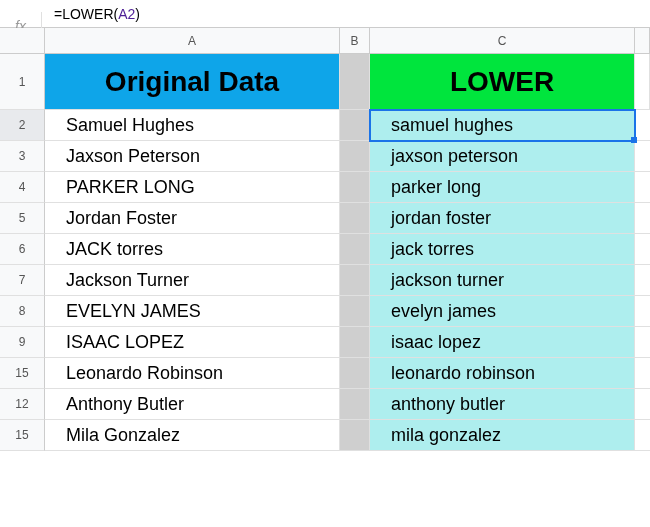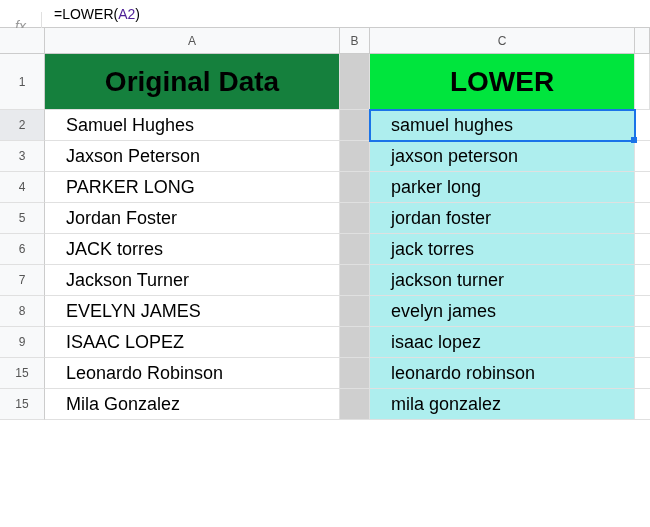--- a/index.html
+++ b/index.html
@@ -83,21 +83,21 @@
     display: flex;
     align-items: center;
     font-size: 18px;
     color: #000;
   }
   .row-1 .cell { height: 56px; }
   .row-n .cell { height: 31px; padding-left: 21px; }
   .row-1 .row-head { height: 56px; }
   .row-n .row-head { height: 31px; }
   .header-a {
-    background: #15803d;
+    background: #0ea5e9;
     font-size: 28px;
     font-weight: bold;
     justify-content: center;
     color: #000;
   }
   .header-c {
     background: #00e53d;
     font-size: 28px;
     font-weight: bold;
     justify-content: center;
@@ -216,19 +216,26 @@
       <div class="cell col-e"></div>
     </div>
     <div class="grid row-n">
       <div class="row-head">15</div>
       <div class="cell">Leonardo Robinson</div>
       <div class="cell col-b"></div>
       <div class="cell col-c">leonardo robinson</div>
       <div class="cell col-e"></div>
     </div>
     <div class="grid row-n">
+      <div class="row-head">12</div>
+      <div class="cell">Anthony Butler</div>
+      <div class="cell col-b"></div>
+      <div class="cell col-c">anthony butler</div>
+      <div class="cell col-e"></div>
+    </div>
+    <div class="grid row-n">
       <div class="row-head">15</div>
       <div class="cell">Mila Gonzalez</div>
       <div class="cell col-b"></div>
       <div class="cell col-c">mila gonzalez</div>
       <div class="cell col-e"></div>
     </div>
   </div>
 
 </body></html>

